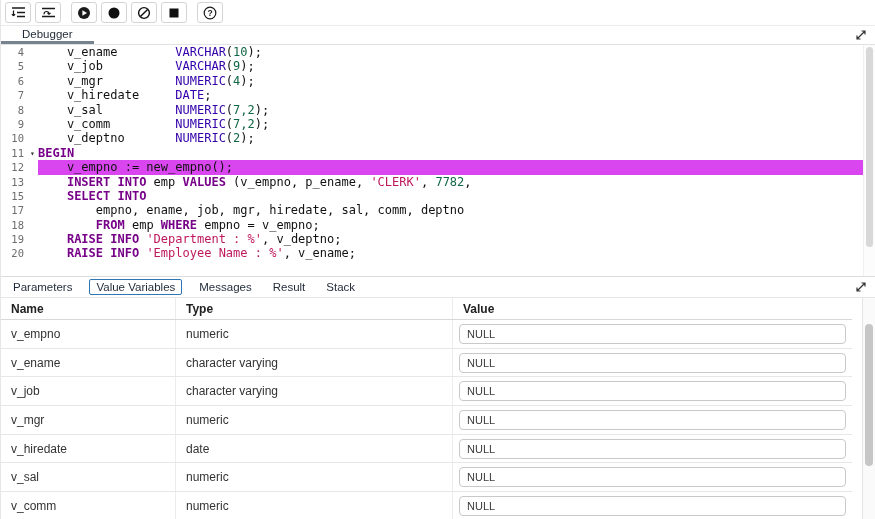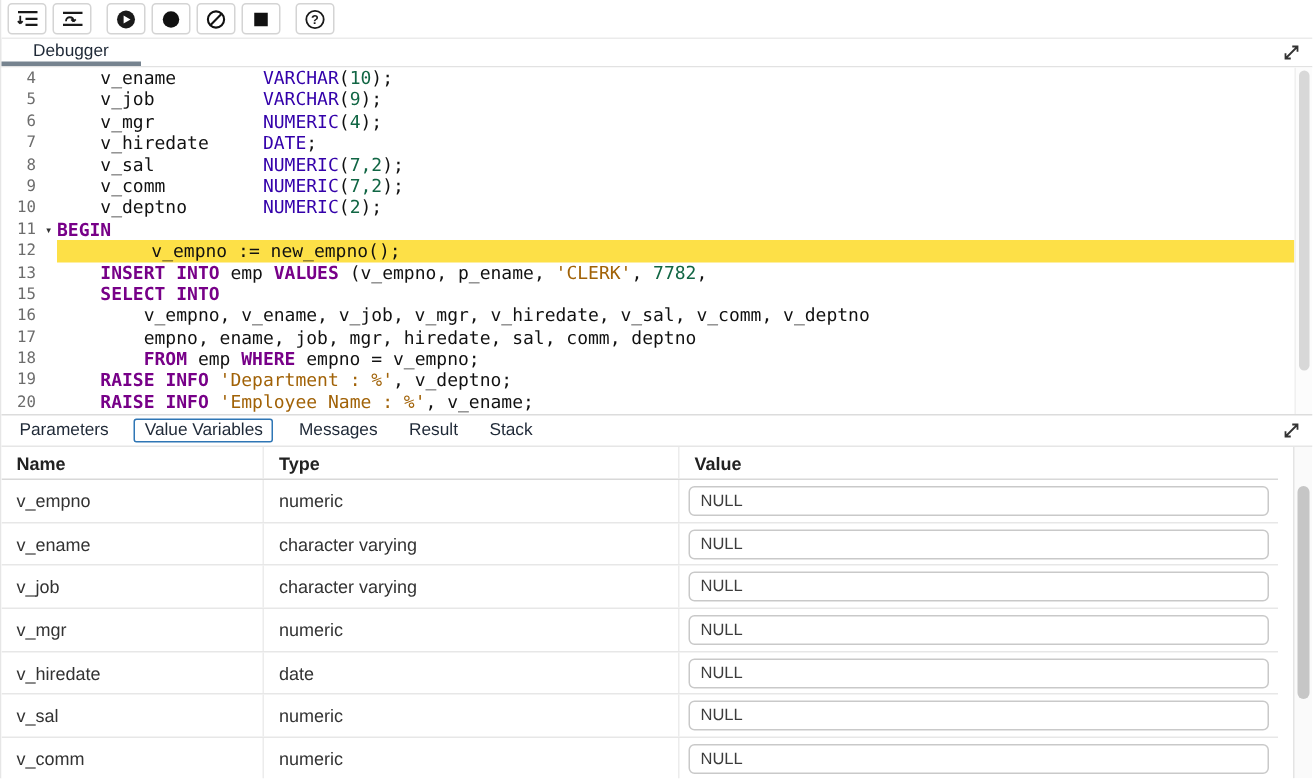--- a/index.html
+++ b/index.html
@@ -17,25 +17,25 @@
   .editor-tab { font-size:11.5px; padding:0 21px; display:flex; align-items:center; color:#1f2937; border-bottom:3px solid #76838f; cursor:pointer; }
   .expand-btn { position:absolute; right:8px; top:3px; background:none; border:none; cursor:pointer; padding:0; line-height:0; }
 
   
   .code-editor { flex:1; position:relative; overflow:hidden; background:#fff; font-family:"DejaVu Sans Mono","Liberation Mono",monospace; font-size:12px; }
   .code-lines { position:absolute; top:0; left:0; right:12px; }
   .code-line { display:flex; height:14.4px; line-height:14.4px; white-space:pre; }
   .ln-num { width:26px; flex:none; text-align:right; color:#6d6d6d; font-size:10.5px; padding-right:3px; }
   .ln-fold { width:11px; flex:none; font-size:8px; color:#333; text-align:center; line-height:15px; }
   .ln-text { flex:1; }
-  .code-line.current .ln-text { background:#fde047;padding-left:34px; }
+  .code-line.current .ln-text { background:#d946ef; }
   .tk-kw { color:#770088; font-weight:bold; }
   .tk-ty { color:#3300aa; }
   .tk-nu { color:#116644; }
-  .tk-st { color:#a16207; }
+  .tk-st { color:#be185d; }
   .tk-pl { color:#111; }
   .ed-scroll { position:absolute; top:0; right:0; bottom:0; width:12px; background:#fcfcfc; border-left:1px solid #f0f0f0; }
   .ed-thumb { position:absolute; top:2px; left:2px; width:7px; height:200px; background:#d8d8d8; border-radius:4px; }
 
   
   .bottom-panel { height:243px; flex:none; display:flex; flex-direction:column; border-top:1px solid #dcdcdc; background:#fff; }
   .panel-tabbar { height:21px; flex:none; display:flex; padding:0 8px; position:relative; border-bottom:1px solid #e6e6e6; }
   .panel-tabs { display:flex; gap:13px; align-items:center; }
   .panel-tab { font-size:11.5px; color:#1f2937; padding:1px 3px; border:1px solid transparent; cursor:pointer; white-space:nowrap; }
   .panel-tab.active { border:1px solid #2f76b5; border-radius:2px; padding:1px 6px; }
@@ -120,21 +120,20 @@
         <div class="code-line"><span class="ln-num">5</span><span class="ln-fold"></span><span class="ln-text"><span class="tk-pl">    v_job          </span><span class="tk-ty">VARCHAR</span><span class="tk-pl">(</span><span class="tk-nu">9</span><span class="tk-pl">);</span></span></div>
         <div class="code-line"><span class="ln-num">6</span><span class="ln-fold"></span><span class="ln-text"><span class="tk-pl">    v_mgr          </span><span class="tk-ty">NUMERIC</span><span class="tk-pl">(</span><span class="tk-nu">4</span><span class="tk-pl">);</span></span></div>
         <div class="code-line"><span class="ln-num">7</span><span class="ln-fold"></span><span class="ln-text"><span class="tk-pl">    v_hiredate     </span><span class="tk-ty">DATE</span><span class="tk-pl">;</span></span></div>
         <div class="code-line"><span class="ln-num">8</span><span class="ln-fold"></span><span class="ln-text"><span class="tk-pl">    v_sal          </span><span class="tk-ty">NUMERIC</span><span class="tk-pl">(</span><span class="tk-nu">7,2</span><span class="tk-pl">);</span></span></div>
         <div class="code-line"><span class="ln-num">9</span><span class="ln-fold"></span><span class="ln-text"><span class="tk-pl">    v_comm         </span><span class="tk-ty">NUMERIC</span><span class="tk-pl">(</span><span class="tk-nu">7,2</span><span class="tk-pl">);</span></span></div>
         <div class="code-line"><span class="ln-num">10</span><span class="ln-fold"></span><span class="ln-text"><span class="tk-pl">    v_deptno       </span><span class="tk-ty">NUMERIC</span><span class="tk-pl">(</span><span class="tk-nu">2</span><span class="tk-pl">);</span></span></div>
         <div class="code-line"><span class="ln-num">11</span><span class="ln-fold">▾</span><span class="ln-text"><span class="tk-kw">BEGIN</span></span></div>
         <div class="code-line current"><span class="ln-num">12</span><span class="ln-fold"></span><span class="ln-text"><span class="tk-pl">    v_empno := new_empno();</span></span></div>
         <div class="code-line"><span class="ln-num">13</span><span class="ln-fold"></span><span class="ln-text"><span class="tk-pl">    </span><span class="tk-kw">INSERT INTO</span><span class="tk-pl"> emp </span><span class="tk-kw">VALUES</span><span class="tk-pl"> (v_empno, p_ename, </span><span class="tk-st">'CLERK'</span><span class="tk-pl">, </span><span class="tk-nu">7782</span><span class="tk-pl">,</span></span></div>
         <div class="code-line"><span class="ln-num">15</span><span class="ln-fold"></span><span class="ln-text"><span class="tk-pl">    </span><span class="tk-kw">SELECT INTO</span></span></div>
-        <div class="code-line"><span class="ln-num">16</span><span class="ln-fold"></span><span class="ln-text"><span class="tk-pl">        v_empno, v_ename, v_job, v_mgr, v_hiredate, v_sal, v_comm, v_deptno</span></span></div>
         <div class="code-line"><span class="ln-num">17</span><span class="ln-fold"></span><span class="ln-text"><span class="tk-pl">        empno, ename, job, mgr, hiredate, sal, comm, deptno</span></span></div>
         <div class="code-line"><span class="ln-num">18</span><span class="ln-fold"></span><span class="ln-text"><span class="tk-pl">        </span><span class="tk-kw">FROM</span><span class="tk-pl"> emp </span><span class="tk-kw">WHERE</span><span class="tk-pl"> empno = v_empno;</span></span></div>
         <div class="code-line"><span class="ln-num">19</span><span class="ln-fold"></span><span class="ln-text"><span class="tk-pl">    </span><span class="tk-kw">RAISE INFO</span><span class="tk-pl"> </span><span class="tk-st">'Department : %'</span><span class="tk-pl">, v_deptno;</span></span></div>
         <div class="code-line"><span class="ln-num">20</span><span class="ln-fold"></span><span class="ln-text"><span class="tk-pl">    </span><span class="tk-kw">RAISE INFO</span><span class="tk-pl"> </span><span class="tk-st">'Employee Name : %'</span><span class="tk-pl">, v_ename;</span></span></div>
       </div>
     <div class="ed-scroll">
       <div class="ed-thumb"></div>
     </div>
   </div>
 

